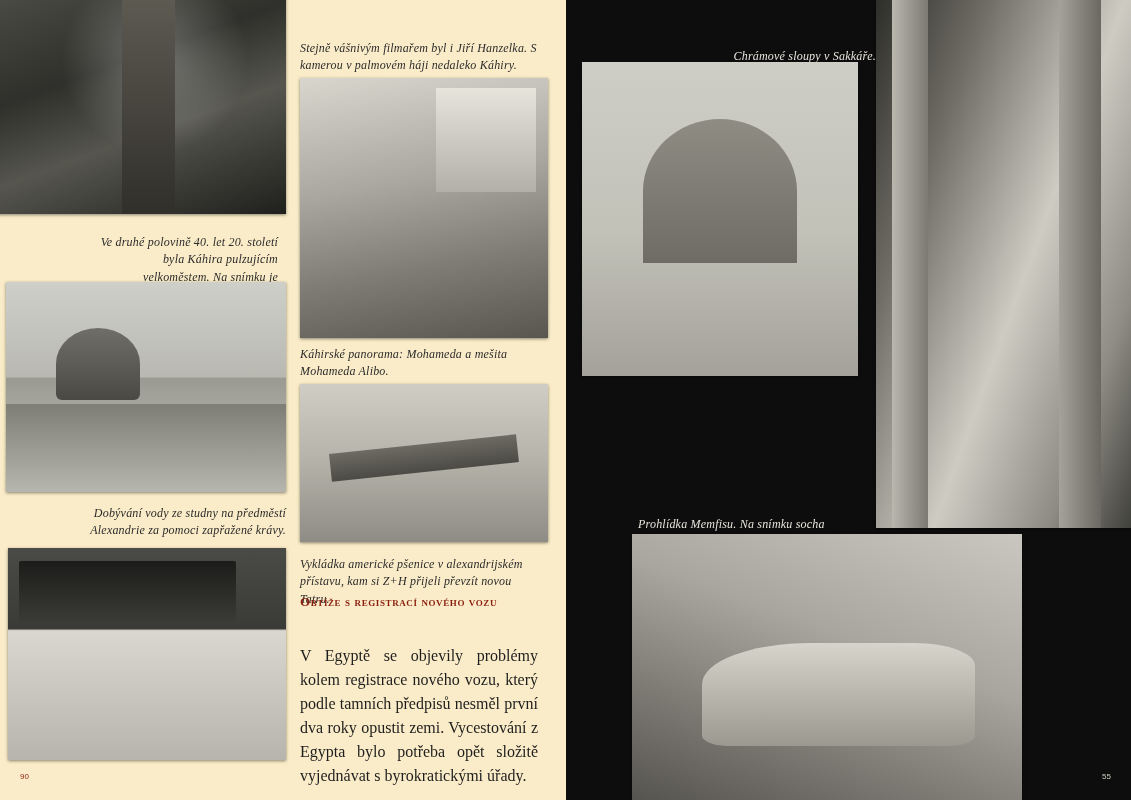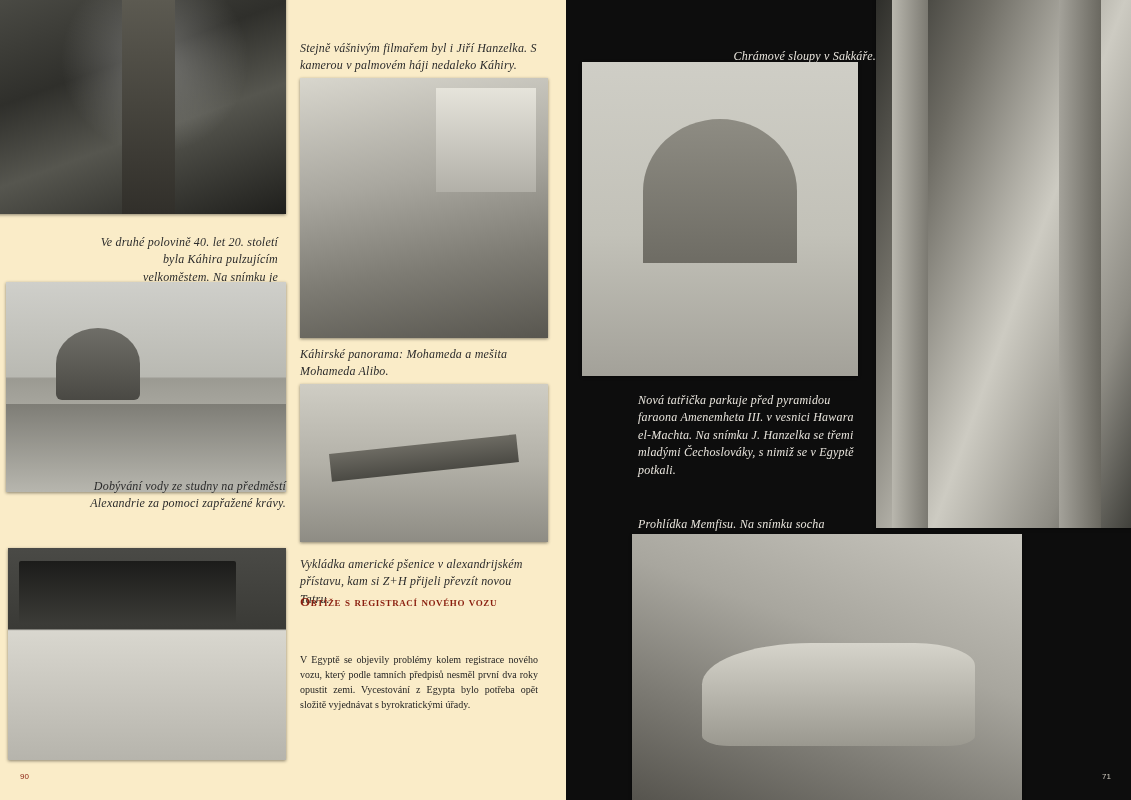--- a/index.html
+++ b/index.html
@@ -127,25 +127,24 @@
     font-variant:small-caps;
     font-weight:bold;
     font-size:13px;
     letter-spacing:.6px;
     color:#8a1f0f;
     line-height:1.25;
   }
   .body-text{
     position:absolute;
     font-family:"Liberation Serif", serif;
-    font-size:10px;
+    font-size:16px;
     line-height:1.5;
     color:#1e1e1e;
     text-align:justify;
-    margin-top:8px;
   }
   .folio{
     position:absolute;
     font-family:"Liberation Sans", sans-serif;
     font-size:8px;
     color:#8a1f0f;
   }
   .folio.light{color:#cfcabf;}
 </style>
 </head>
@@ -158,21 +157,21 @@
     <div class="photo ph-palm" style="left:-6px;top:-6px;width:292px;height:220px;">
       <div class="grain"></div>
     </div>
 
     <div class="cap right" style="left:96px;top:234px;width:182px;">Ve druhé polovině 40. let 20. století byla Káhira pulzujícím velkoměstem. Na snímku je zachycena čerstvá autonehoda před benzinovou stanicí.</div>
 
     <div class="photo ph-citadel" style="left:6px;top:282px;width:280px;height:210px;">
       <div class="grain"></div>
     </div>
 
-    <div class="cap right" style="left:82px;top:478px;width:204px;">Dobývání vody ze studny na předměstí Alexandrie za pomoci zapřažené krávy.</div>
+    <div class="cap right" style="left:82px;top:505px;width:204px;">Dobývání vody ze studny na předměstí Alexandrie za pomoci zapřažené krávy.</div>
 
     <div class="photo ph-ship" style="left:8px;top:548px;width:278px;height:212px;">
       <div class="grain"></div>
     </div>
 
     <div class="cap" style="left:300px;top:40px;width:238px;">Stejně vášnivým filmařem byl i Jiří Hanzelka. S kamerou v palmovém háji nedaleko Káhiry.</div>
 
     <div class="photo ph-street" style="left:300px;top:78px;width:248px;height:260px;">
       <div class="grain"></div>
     </div>
@@ -197,24 +196,23 @@
     <div class="photo ph-columns" style="left:310px;top:-4px;width:262px;height:532px;">
       <div class="grain"></div>
     </div>
 
     <div class="cap light right" style="left:140px;top:48px;width:170px;">Chrámové sloupy v Sakkáře.</div>
 
     <div class="photo ph-pyramid" style="left:16px;top:62px;width:276px;height:314px;">
       <div class="grain"></div>
     </div>
 
-    <div class="cap light" style="left:72px;top:392px;width:226px;">Nová tatřička parkuje před pyramidou faraona Amenemheta III. v vesnici Hawara el-Machta. Na snímku J. Hanzelka se třemi mladými Čechoslováky, s nimiž se v Egyptě potkali.</div>
 
     <div class="cap light" style="left:72px;top:516px;width:226px;font-style:italic;">Prohlídka Memfisu. Na snímku socha faraona Ramse se II.</div>
 
     <div class="photo ph-memnon" style="left:66px;top:534px;width:390px;height:272px;">
       <div class="grain"></div>
     </div>
 
-    <div class="folio light" style="right:20px;top:772px;">71</div>
+    <div class="folio light" style="right:20px;top:772px;">55</div>
   </div>
 
 </div>
 
 </body></html>

